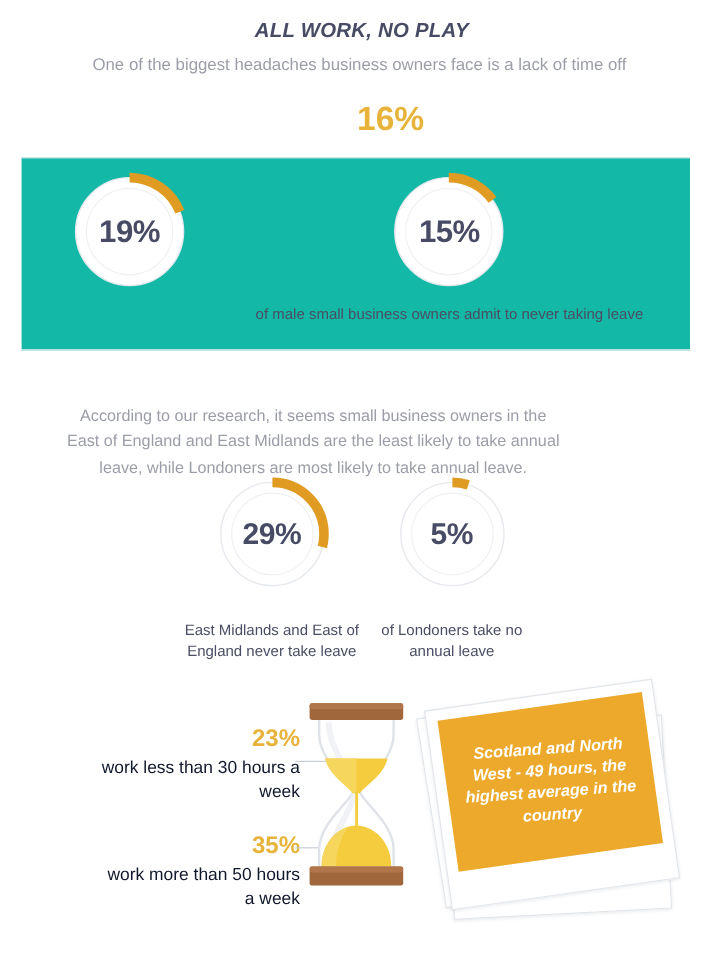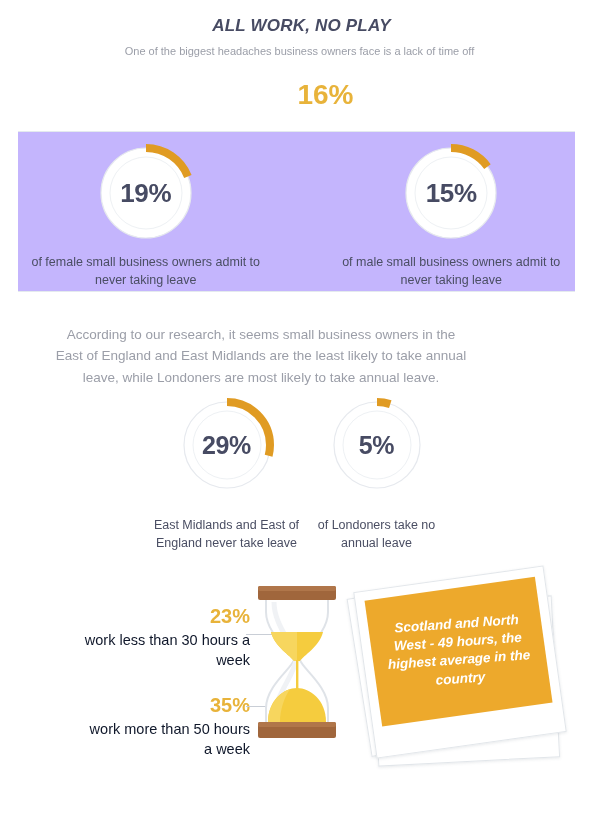--- a/index.html
+++ b/index.html
@@ -23,21 +23,21 @@
   }
   .title {
     font-size: 17px;
     font-weight: bold;
     letter-spacing: 0.2px;
     color: #474b63;
     margin: 0;
     font-style: italic;
   }
   .subtitle {
-    font-size: 11px;
+    font-size: 14px;
     color: #9b9ea8;
     margin: 9px 4px 0 0;
     font-weight: normal;
   }
 
   
   .headline-stat {
     display: flex;
     justify-content: center;
     align-items: center;
@@ -59,21 +59,21 @@
     max-width: 190px;
   }
 
   
   .panel {
     position: absolute;
     left: 18px;
     top: 131px;
     width: 557px;
     height: 161px;
-    background: #c4b5fd;
+    background: #14b8a6;
     border-top: 1px solid #e4eaee;
     border-bottom: 1px solid #e4eaee;
     box-sizing: border-box;
   }
   .panel-inner {
     display: flex;
     justify-content: center;
     gap: 54px;
     padding-top: 10px;
   }
@@ -105,21 +105,21 @@
     font-size: 12.5px;
     line-height: 1.45;
     color: #4a4e63;
     text-align: center;
   }
 
   
   .research {
     position: absolute;
     left: 0;
-    top: 310px;
+    top: 322px;
     width: 522px;
     text-align: center;
     font-size: 13.5px;
     line-height: 1.6;
     color: #9b9ea8;
     padding: 0 52px;
     box-sizing: border-box;
   }
 
   
@@ -251,21 +251,20 @@
 
     <div class="donut-block">
       <div class="donut">
         <svg width="102" height="102" viewBox="0 0 102 102">
           <circle cx="51" cy="51" r="45" fill="#ffffff" stroke="#e6e9ee" stroke-width="1.2"></circle>
           <circle cx="51" cy="51" r="36" fill="none" stroke="#eef1f4" stroke-width="1"></circle>
           <circle cx="51" cy="51" r="45" fill="none" stroke="#e09b23" stroke-width="8" stroke-dasharray="53.72 229.04" transform="rotate(-90 51 51)"></circle>
         </svg>
         <span class="donut-label">19%</span>
       </div>
-      <div class="donut-caption">of female small business owners admit to never taking leave</div>
     </div>
 
     <div class="donut-block">
       <div class="donut">
         <svg width="102" height="102" viewBox="0 0 102 102">
           <circle cx="51" cy="51" r="45" fill="#ffffff" stroke="#e6e9ee" stroke-width="1.2"></circle>
           <circle cx="51" cy="51" r="36" fill="none" stroke="#eef1f4" stroke-width="1"></circle>
           <circle cx="51" cy="51" r="45" fill="none" stroke="#e09b23" stroke-width="8" stroke-dasharray="42.41 240.35" transform="rotate(-90 51 51)"></circle>
         </svg>
         <span class="donut-label">15%</span>

